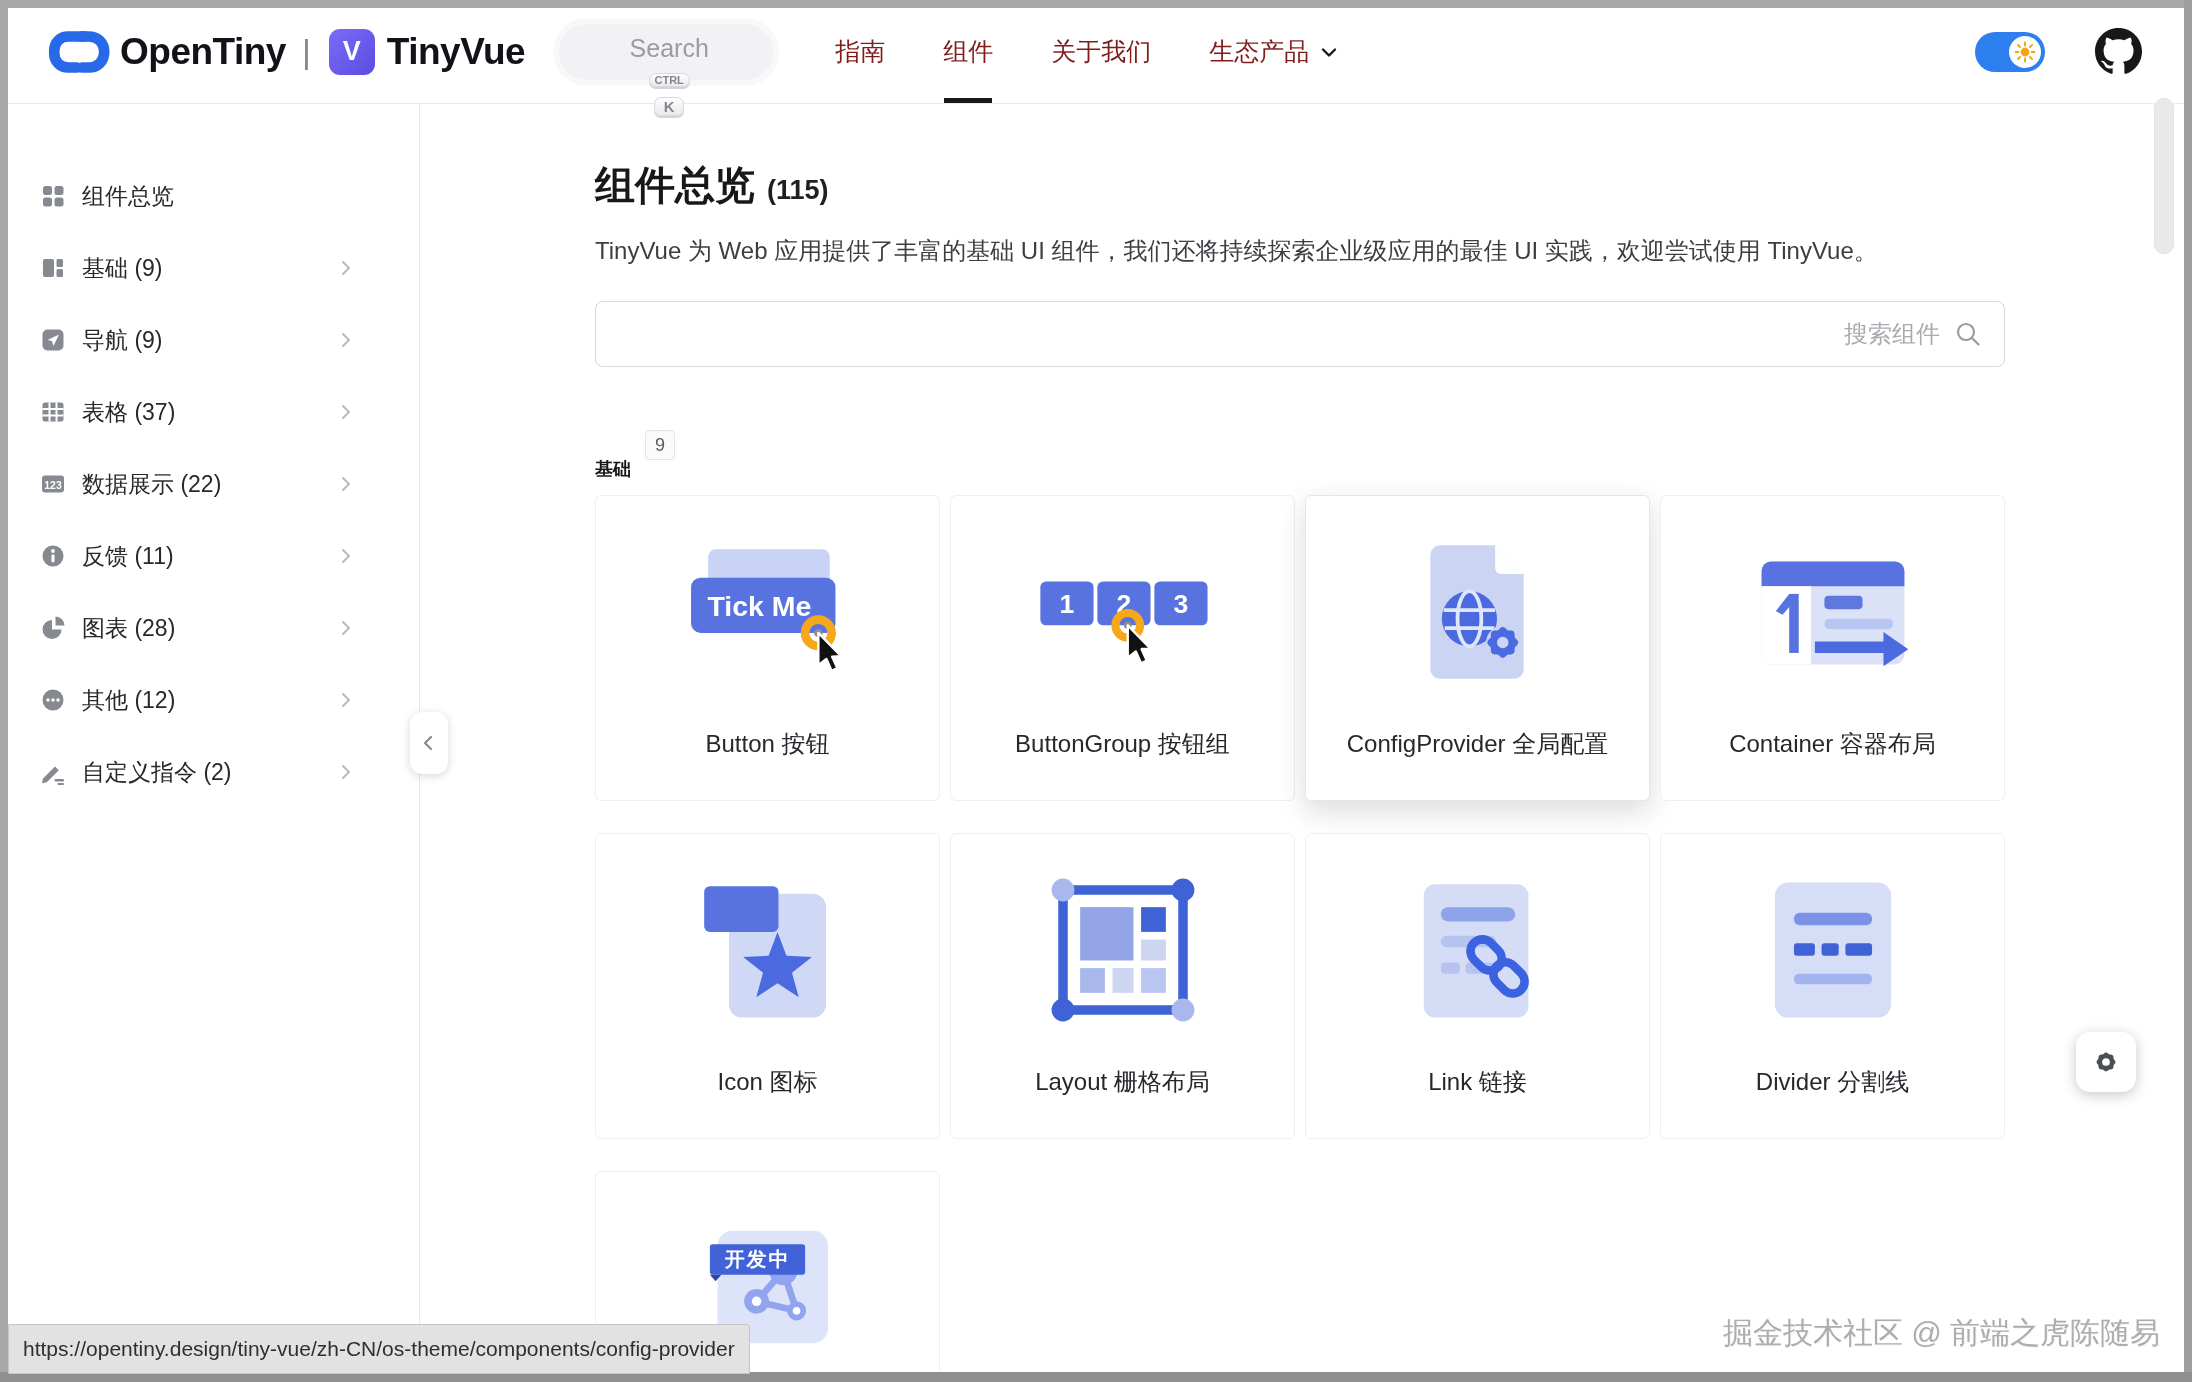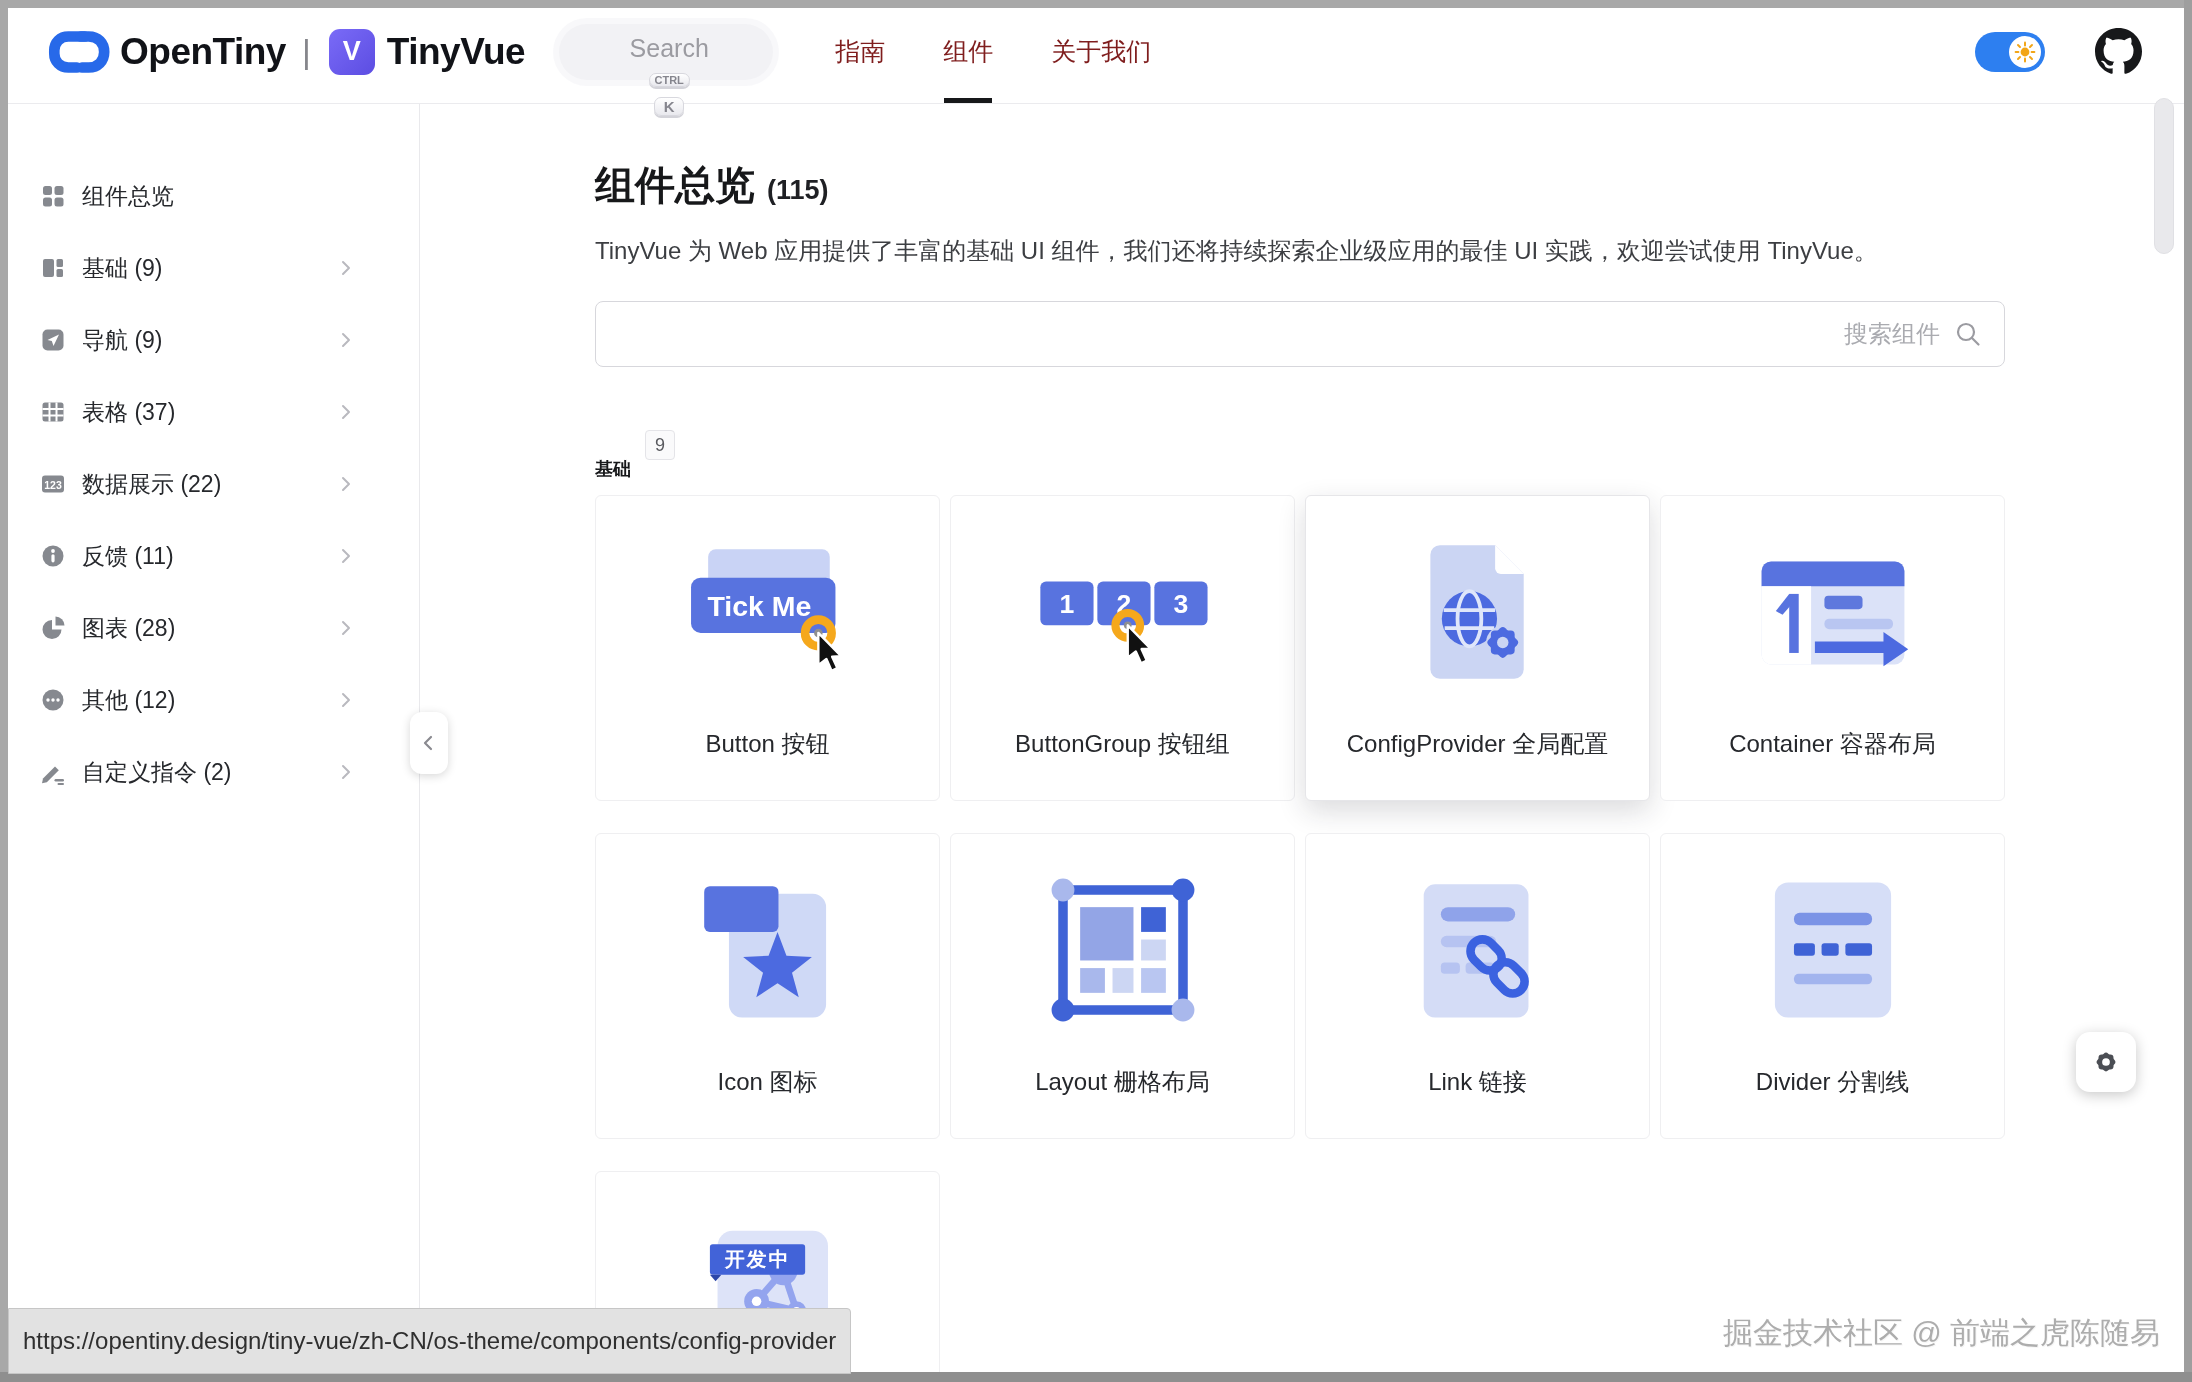--- a/index.html
+++ b/index.html
@@ -83,21 +83,21 @@
   .card-label { margin-bottom:40px; font-size:24px; color:#26282c; max-width:315px; white-space:nowrap;
                 overflow:hidden; text-overflow:ellipsis; text-align:center; }
 
   
   .gear-btn { position:absolute; left:2076px; top:1032px; width:60px; height:60px; border-radius:14px;
               background:#fff; box-shadow:0 3px 14px rgba(0,0,0,.22); display:flex; align-items:center;
               justify-content:center; z-index:40; cursor:pointer; }
   .scroll-thumb { position:absolute; left:2154px; top:98px; width:20px; height:156px; background:#e9e9ec;
                   border:1px solid #e0e0e4; border-radius:10px; z-index:30; cursor:pointer; }
   .statusbar { position:absolute; left:8px; bottom:8px; background:#e2e2e2; border:1px solid #c6c6c6;
-               border-radius:0 4px 0 0; padding:18px 14px; font-size:24px; color:#2f2f2f; z-index:80;
+               border-radius:0 4px 0 0; padding:12px 14px; font-size:21px; color:#2f2f2f; z-index:80;
                white-space:nowrap; }
   .watermark { position:absolute; right:32px; bottom:28px; font-size:30px; color:#adadad;
                text-shadow:1px 1px 0 #f6f6f6; z-index:45; }
 </style>
 </head>
 <body>
 
 <div class="stage">
 
   <header class="topbar">
@@ -124,20 +124,26 @@
 
     <nav class="nav">
       <div class="nav-item">
         <span>指南</span>
       </div>
       <div class="nav-item active">
         <span>组件</span>
       </div>
       <div class="nav-item">
         <span>关于我们</span>
+      </div>
+      <div class="nav-item">
+        <span>生态产品</span>
+        <svg width="24" height="24" viewBox="0 0 24 24">
+          <polyline points="6,9.5 12,15.5 18,9.5" fill="none" stroke="#17181a" stroke-width="2.4" stroke-linecap="round" stroke-linejoin="round"></polyline>
+        </svg>
       </div>
     </nav>
 
     <div class="spacer"></div>
 
     <div class="toggle">
       <span class="knob">
         <svg width="24" height="24" viewBox="0 0 24 24">
           <circle cx="12" cy="12" r="4.4" fill="#f2a516"></circle>
           <g stroke="#f2a516" stroke-width="2" stroke-linecap="round">

